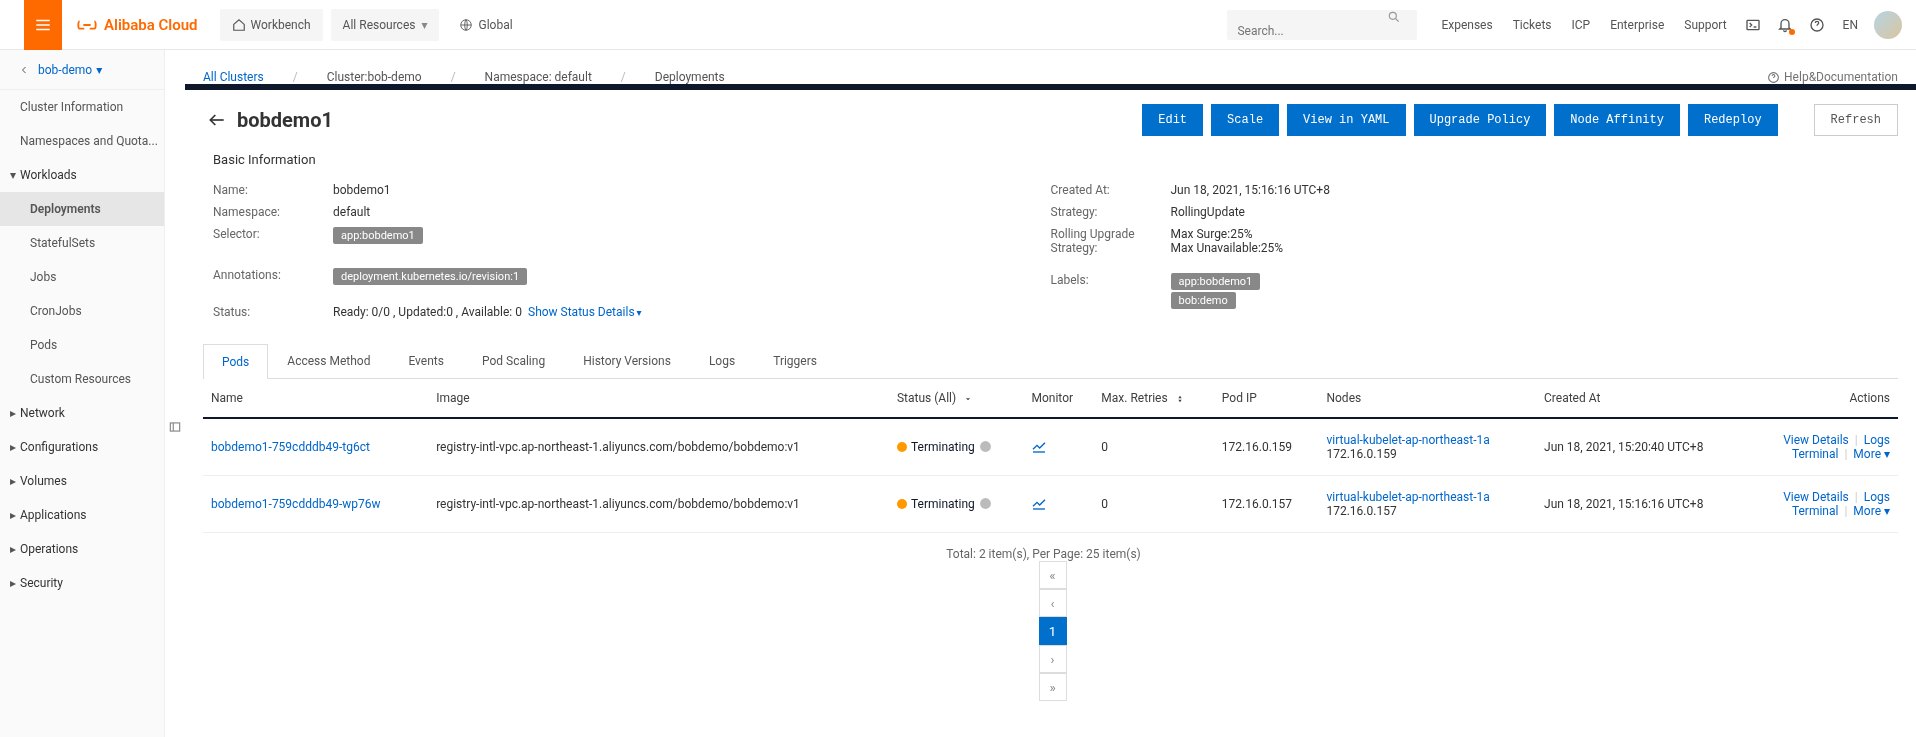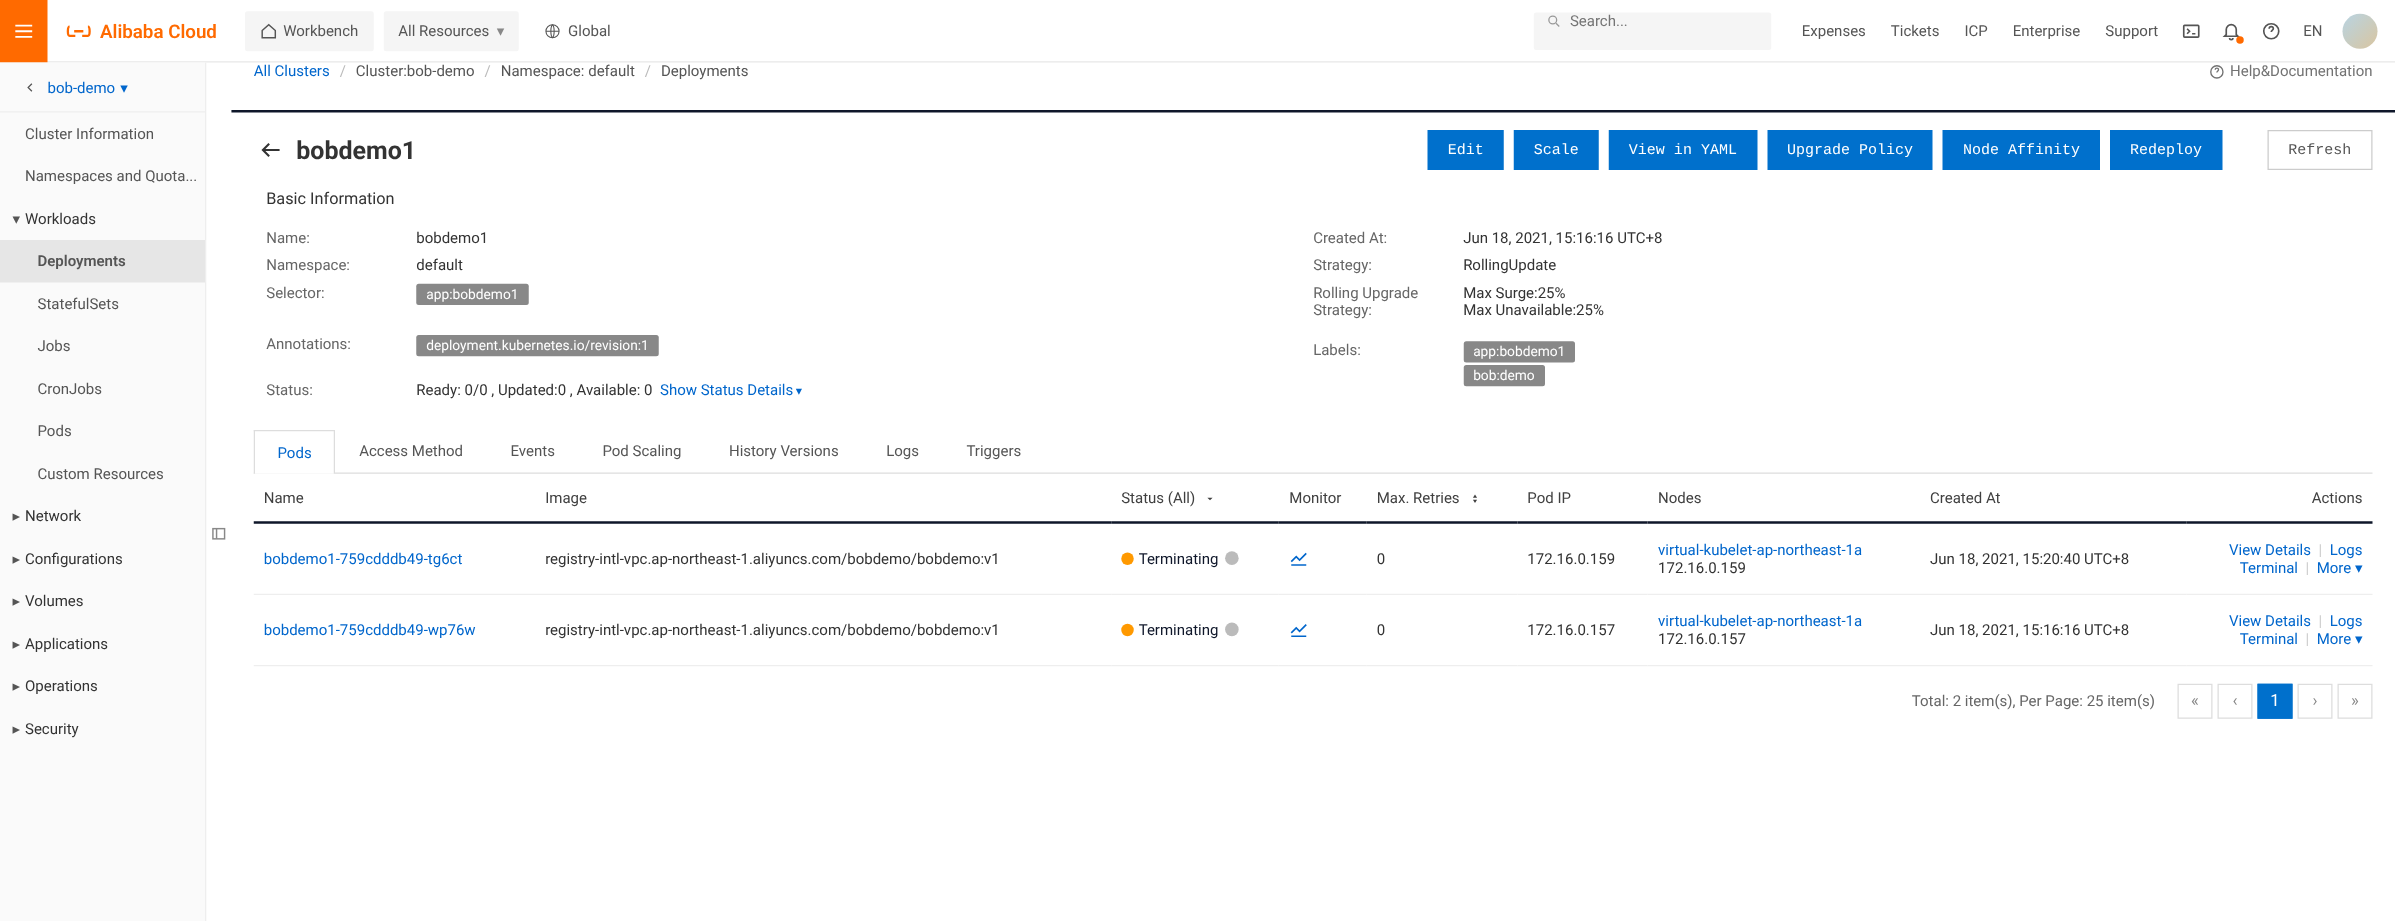--- a/index.html
+++ b/index.html
@@ -1,27 +1,27 @@
 <!DOCTYPE html>
 <html><head>
 <meta charset="utf-8">
 <style>
 * { margin:0; padding:0; box-sizing:border-box; font-family: -apple-system, BlinkMacSystemFont, "Segoe UI", Roboto, "Helvetica Neue", Arial, sans-serif; }
 body { background:#fff; color:#333; font-size:12px; }
 
 
-.topbar { height:50px; display:flex; align-items:center; border-bottom:1px solid #e8e8e8; }
+.topbar { height:50px; display:flex; align-items:center; border-bottom:1px solid #e8e8e8;padding-left:24px; }
 .hamburger { width:38px; height:50px; background:#ff6a00; display:flex; align-items:center; justify-content:center; cursor:pointer; }
 .hamburger svg { width:18px; height:18px; }
 .logo { display:flex; align-items:center; padding:0 14px; color:#ff6a00; font-weight:600; font-size:15px; }
 .logo svg { width:22px; height:22px; margin-right:6px; }
 .top-btn { height:32px; padding:0 12px; margin-left:8px; border:none; background:#f5f5f5; border-radius:2px; color:#555; display:flex; align-items:center; cursor:pointer; font-size:12px; }
 .top-btn svg { width:14px; height:14px; margin-right:5px; }
 .top-spacer { flex:1; }
-.search-box { width:190px; height:30px; background:#f5f5f5; border-radius:2px; display:flex; align-items:flex-start; padding:0 10px; color:#999; margin-right:14px; }
+.search-box { width:190px; height:30px; background:#f5f5f5; border-radius:2px; display:flex; align-items:flex-end; padding:0 10px; color:#999; margin-right:14px;flex-direction:column; }
 .search-box svg { width:14px; height:14px; margin-right:6px; }
 .search-box input { border:none; background:transparent; outline:none; width:100%; font-size:12px; }
 .top-link { padding:0 10px; color:#555; cursor:pointer; font-size:12px; }
 .top-icon-btn { width:32px; display:flex; align-items:center; justify-content:center; color:#555; cursor:pointer; position:relative; }
 .top-icon-btn svg { width:16px; height:16px; }
 .notif-dot { position:absolute; top:12px; right:6px; width:6px; height:6px; background:#ff6a00; border-radius:50%; }
 .avatar { width:28px; height:28px; border-radius:50%; background:linear-gradient(135deg,#b8d4e3,#d9c5a0); margin:0 14px 0 6px; cursor:pointer; }
 
 
 .layout { display:flex; height:calc(100vh - 50px); }
@@ -36,21 +36,21 @@
 .sb-item.active { background:#e6e6e6; font-weight:600; }
 .sb-group { height:34px; display:flex; align-items:center; padding-left:6px; color:#333; cursor:pointer; font-size:12px; }
 .sb-group .arr { width:14px; display:inline-block; text-align:center; color:#555; }
 
 
 .collapse-col { width:20px; display:flex; align-items:flex-start; justify-content:center; padding-top:370px; color:#888; }
 .collapse-col svg { width:14px; height:14px; cursor:pointer; }
 
 
 .main { flex:1; overflow:auto; padding:0; }
-.breadcrumb-bar { height:40px; display:flex; align-items:flex-start; padding:0 18px; border-bottom:2px solid #0f172a; }
+.breadcrumb-bar { height:40px; display:flex; align-items:flex-end; padding:0 18px; border-bottom:6px solid #0f172a;gap:21px; }
 .breadcrumb-bar .crumb { color:#555; font-size:12px; }
 .breadcrumb-bar .crumb.link { color:#06c; cursor:pointer; }
 .breadcrumb-bar .sep { margin:0 8px; color:#bbb; }
 .help-link { margin-left:auto; color:#737373; font-size:12px; display:flex; align-items:center; cursor:pointer; }
 .help-link svg { width:13px; height:13px; margin-right:4px; }
 
 .title-row { display:flex; align-items:center; padding:14px 18px 10px; }
 .back-arrow { width:28px; height:28px; display:flex; align-items:center; justify-content:center; cursor:pointer; color:#333; }
 .back-arrow svg { width:20px; height:20px; }
 .page-title { font-size:20px; margin-left:6px; }
@@ -79,21 +79,21 @@
 .tbl td { padding:14px 8px; border-bottom:1px solid #eee; vertical-align:middle; color:#333; }
 .tbl a { color:#06c; cursor:pointer; }
 .pod-status { color:#0f172a; display:inline-flex; align-items:center; }
 .dot-o { width:10px; height:10px; background:#f90; border-radius:50%; margin-right:4px; }
 .info-i { width:13px; height:13px; margin-left:4px; color:#bbb; }
 .chart-ico { color:#06c; }
 .act-sep { color:#ccc; margin:0 6px; }
 .sort-ico, .filter-ico { width:10px; height:10px; margin-left:4px; vertical-align:middle; }
 
 
-.pager { display:flex; justify-content:flex-end; align-items:center; padding:14px 18px; font-size:12px; color:#666; }
+.pager { display:flex; justify-content:flex-end; align-items:center; padding:14px 18px; font-size:12px; color:#666;flex-direction:column; }
 .pager .info { margin-right:14px; }
 .pager button { width:28px; height:28px; border:1px solid #ddd; background:#fff; color:#888; margin-left:4px; cursor:pointer; }
 .pager button.active { background:#0070cc; color:#fff; border-color:#0070cc; }
 </style>
 </head>
 <body>
 
 <div class="topbar">
   <div class="hamburger">
     <svg viewBox="0 0 24 24" fill="none" stroke="#fff" stroke-width="2">

